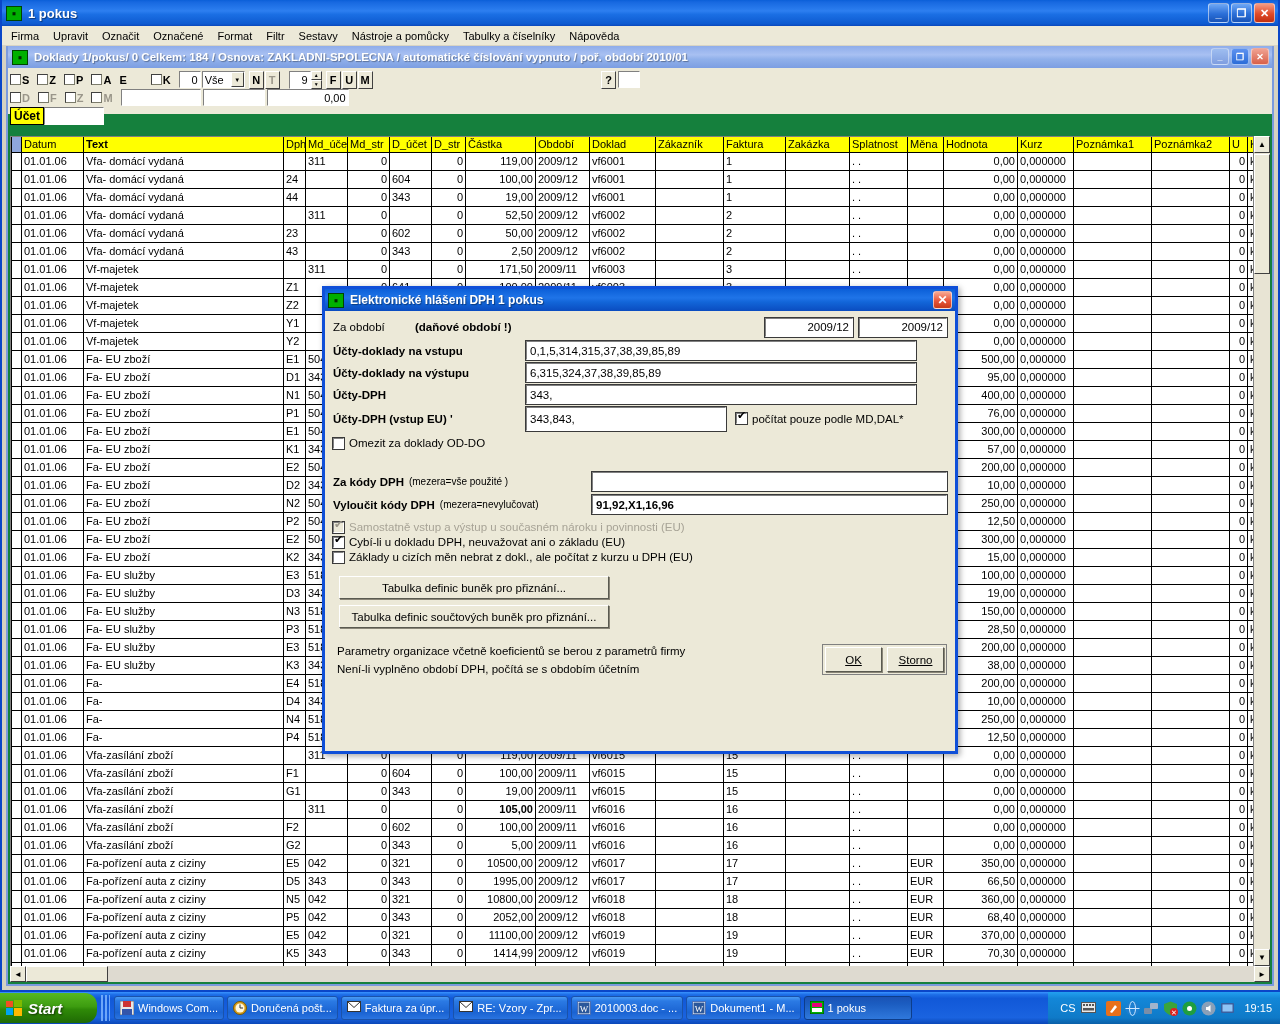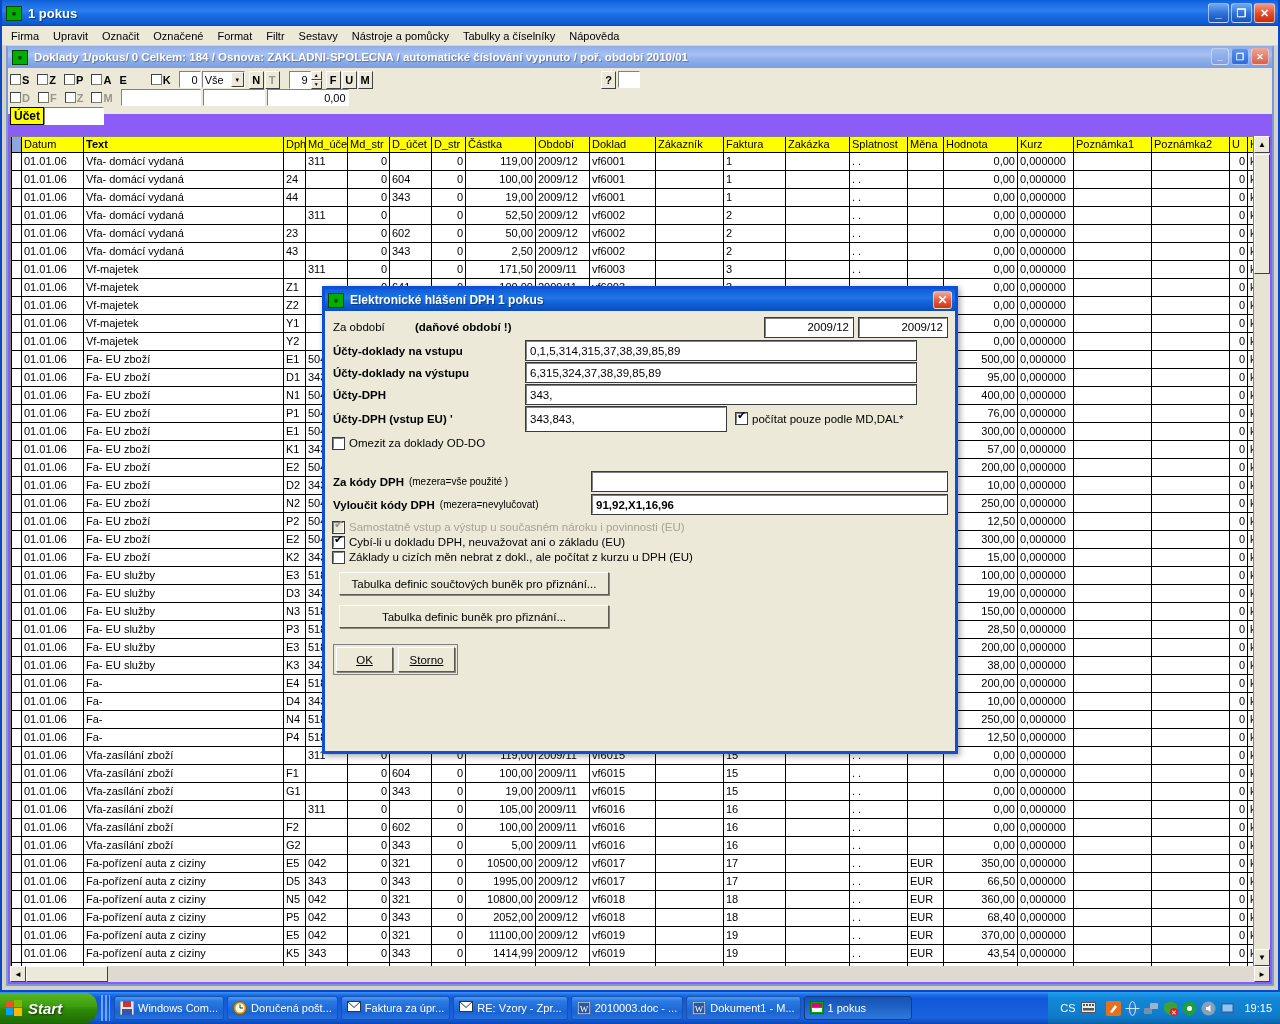--- a/index.html
+++ b/index.html
@@ -50,21 +50,21 @@
   .menubar {
     height: 20px; display: flex; align-items: center;
     background: #ece9d8; border-bottom: 1px solid #d8d4c4;
     padding-left: 2px;
   }
   .menubar .mi { padding: 2px 7px; font-size: 11px; color: #000; }
 
   
   #mdi-child {
     position: absolute; left: 4px; top: 46px; right: 4px; bottom: 4px;
-    background: #8b5cf6;
+    background: #15803d;
     border: 2px solid #7b9ade;
     border-top: none;
   }
   .mdi-title {
     height: 22px;
     background: linear-gradient(180deg,#8fadea 0%,#a8c0f2 40%,#90b0ea 60%,#7c9ee2 100%);
     display: flex; align-items: center; padding-left: 4px; position: relative;
   }
   .mdi-title .mt-text {
     color: #fff; font-weight: bold; font-size: 11.5px; margin-left: 6px;
@@ -1272,21 +1272,21 @@
             </tr>
             <tr>
               <td class="rh"></td>
               <td style="width: 62px;">01.01.06</td>
               <td style="width: 200px;">Vfa-zasílání zboží</td>
               <td style="width: 22px;"></td>
               <td style="width: 42px;">311</td>
               <td class="num" style="width: 42px;">0</td>
               <td style="width: 42px;"></td>
               <td class="num" style="width: 34px;">0</td>
-              <td class="num" style="width: 70px;">105,00</td>
+              <td class="num" style="width: 70px; font-weight: bold;">105,00</td>
               <td style="width: 54px;">2009/11</td>
               <td style="width: 66px;">vf6016</td>
               <td style="width: 68px;"></td>
               <td style="width: 62px;">16</td>
               <td style="width: 64px;"></td>
               <td style="width: 58px;">. .</td>
               <td style="width: 36px;"></td>
               <td class="num" style="width: 74px;">0,00</td>
               <td style="width: 56px;">0,000000</td>
               <td style="width: 78px;"></td>
@@ -1472,21 +1472,21 @@
               <td style="width: 42px;">343</td>
               <td class="num" style="width: 34px;">0</td>
               <td class="num" style="width: 70px;">1414,99</td>
               <td style="width: 54px;">2009/12</td>
               <td style="width: 66px;">vf6019</td>
               <td style="width: 68px;"></td>
               <td style="width: 62px;">19</td>
               <td style="width: 64px;"></td>
               <td style="width: 58px;">. .</td>
               <td style="width: 36px;">EUR</td>
-              <td class="num" style="width: 74px;">43,54</td>
+              <td class="num" style="width: 74px;">70,30</td>
               <td style="width: 56px;">0,000000</td>
               <td style="width: 78px;"></td>
               <td style="width: 78px;"></td>
               <td class="num" style="width: 18px;">0</td>
               <td style="width: 38px;">karel</td>
             </tr>
             <tr>
               <td class="rh"></td>
               <td style="width: 62px;">01.01.06</td>
               <td style="width: 200px;">Fa-pořízení auta z ciziny</td>
@@ -1597,24 +1597,28 @@
             <span class="dchk on"></span>
             <span class="lbl">Cybí-li u dokladu DPH, neuvažovat ani o základu (EU)</span>
           </div>
           <div class="row" style="margin-top:3px;">
             <span class="dchk"></span>
             <span class="lbl">Základy  u cizích měn nebrat z dokl., ale počítat z kurzu u DPH (EU)</span>
           </div>
         </div>
       </div>
 
+      <div class="dbtn" style="width:270px;margin-top:10px;margin-left:6px;">Tabulka definic buněk pro přiznání...</div>
       <div class="dbtn" style="width:270px;margin-top:6px;margin-left:6px;">Tabulka definic součtových buněk pro přiznání...</div>
-      <div class="dbtn" style="width:270px;margin-top:10px;margin-left:6px;">Tabulka definic buněk pro přiznání...</div>
 
       <div style="display:flex;align-items:flex-end;margin-top:16px;">
+        <div style="flex:1;margin-left:4px;">
+          <div class="lbl" style="margin-bottom:6px;">Parametry organizace včetně koeficientů se berou z parametrů firmy</div>
+          <div class="lbl">Není-li vyplněno období DPH, počítá se s obdobím účetním</div>
+        </div>
         <div class="okwrap">
           <div class="okbtn">
               <u>OK</u>
             </div>
           <div class="okbtn">
               <u>Storno</u>
             </div>
         </div>
       </div>
 

